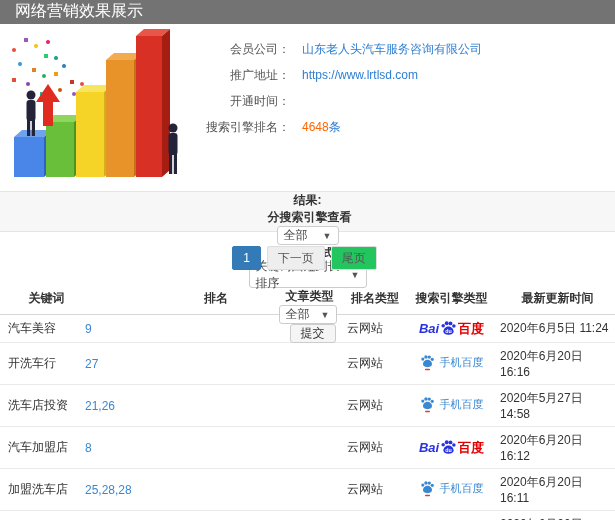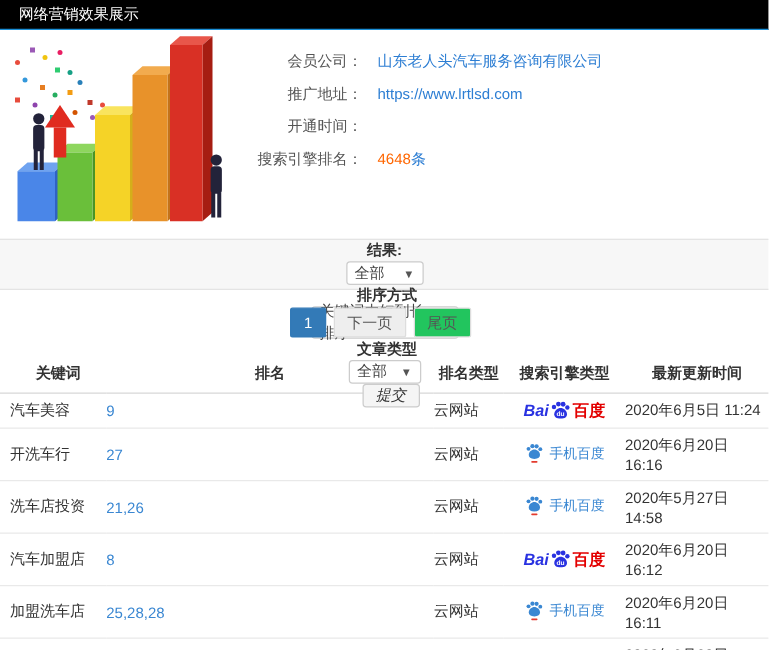--- a/index.html
+++ b/index.html
@@ -1,22 +1,22 @@
 <!DOCTYPE html>
 <html><head>
 <meta charset="utf-8">
 <style>
   * { margin:0; padding:0; box-sizing:border-box; }
   html,body { background:#fff; }
   body { font-family:"Liberation Sans","DejaVu Sans",sans-serif; font-size:12px; color:#333; }
   .page { width:615px; height:520px; background:#fff; overflow:hidden; position:relative; }
 
   
-  .titlebar { height:24px; background:#000000; color:#fff; display:flex; align-items:center;
-              padding:0 15px; font-size:12px; border-bottom:1px solid #1b8fd6; }
+  .titlebar { height:24px; background:#737373; color:#fff; display:flex; align-items:center;
+              padding:0 15px; font-size:16px; border-bottom:1px solid #1b8fd6; }
 
   
   .top { display:flex; height:167px; }
   .chartbox { width:185px; height:167px; position:relative; flex:none; }
   .infobox { flex:1; padding-top:16px; }
   .inforow { display:flex; align-items:center; margin-bottom:8px; line-height:18px; }
   .inforow .lbl { width:105px; text-align:right; color:#555; flex:none; }
   .inforow .val { margin-left:12px; }
   a.link, .linklike { color:#2d7ed3; text-decoration:none; cursor:pointer; }
   .count { color:#f60; }
@@ -29,21 +29,21 @@
   .filterbar .spacer { flex:1; }
   .flabel { font-weight:bold; color:#333; margin:0 6px 0 10px; }
   .select { height:26px; background:#fff; border:1px solid #ccc; border-radius:3px;
             display:inline-flex; align-items:center; padding:0 6px; cursor:pointer; color:#444; }
   .select .stext { flex:1; }
   .select .arrow { font-size:9px; color:#555; margin-left:8px; }
   .sel-engine { width:62px; }
   .sel-sort   { width:118px; }
   .sel-article{ width:58px; }
   .btn-submit { height:26px; margin-left:10px; padding:0 10px; background:#f5f5f5; border:1px solid #ccc;
-                border-radius:3px; color:#333; cursor:pointer; font-size:12px;font-style:italic; }
+                border-radius:3px; color:#333; cursor:pointer; font-size:12px; }
 
   
   .pagerwrap { display:flex; justify-content:center; margin:14px 0 12px; }
   .pager { display:flex; }
   .pbtn { min-width:28px; height:24px; display:inline-flex; align-items:center; justify-content:center;
           padding:0 10px; border:1px solid #ddd; margin-right:6px; font-size:12px; cursor:pointer;
           border-radius:2px; background:#22c55e; color:#555; }
   .pbtn.active { background:#337ab7; border-color:#337ab7; color:#fff; }
   .pbtn.greyed { background:#eee; }
 
@@ -165,20 +165,21 @@
         <span class="val">
           <span class="count">4648</span><span class="unit">条</span>
         </span>
       </div>
     </div>
   </div>
 
   <div class="filterbar">
     <span class="result-lbl">结果:</span>
     <span class="spacer"></span>
+    <span class="flabel">分搜索引擎查看</span>
     <span class="select sel-engine">
       <span class="stext">全部</span>
       <span class="arrow">▼</span>
     </span>
     <span class="flabel">排序方式</span>
     <span class="select sel-sort">
       <span class="stext">关键词由短到长排序</span>
       <span class="arrow">▼</span>
     </span>
     <span class="flabel">文章类型</span>

